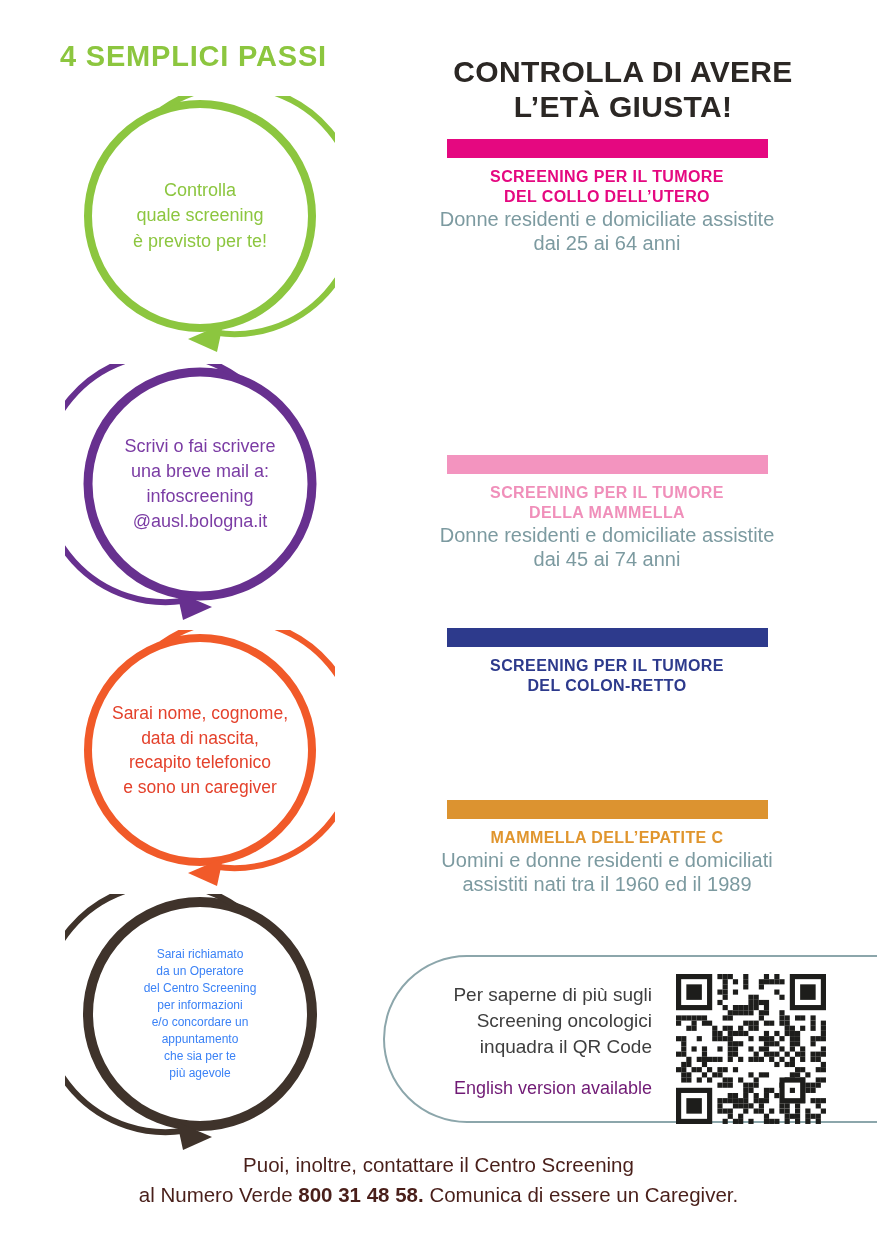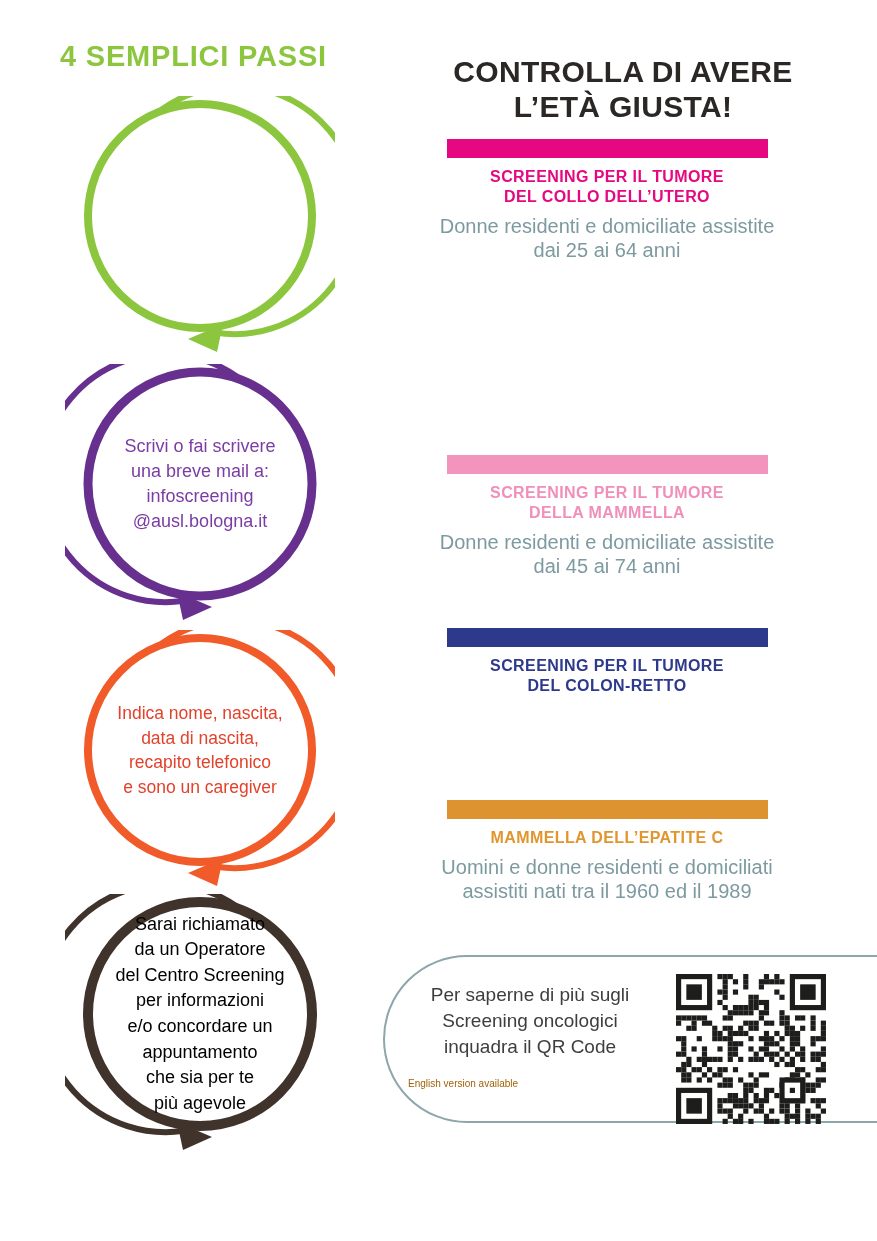--- a/index.html
+++ b/index.html
@@ -21,54 +21,54 @@
   .step{position:absolute;width:270px;height:270px;}
   .step svg{position:absolute;left:0;top:0;}
   .step-text{
     position:absolute;left:28px;right:28px;top:0;height:240px;
     display:flex;align-items:center;justify-content:center;
     text-align:center;white-space:pre-line;line-height:1.4;
   }
   .step1{color:#8CC63F;} .step1 .step-text{color:#8CC63F;font-size:18px;}
   .step2{color:#67308F;} .step2 .step-text{color:#7B3CA4;font-size:18px;}
   .step3{color:#F15A29;} .step3 .step-text{color:#E4412B;font-size:17.5px;}
-  .step4{color:#3F332B;} .step4 .step-text{color:#000000;font-size:18px;line-height:1.42;}
+  .step4{color:#3F332B;} .step4 .step-text{color:#3b82f6;font-size:12px;line-height:1.42;}
   
   .rc{position:absolute;left:338px;width:538px;text-align:center;}
   .bar{width:321px;height:19px;margin:0 auto;}
   .bar-magenta{background:#E50880;}
   .bar-pink{background:#F394BF;}
   .bar-navy{background:#2D3A8C;}
   .bar-ochre{background:#DC9330;}
   .sec-title{
     margin-top:9px;font-weight:bold;font-size:16px;line-height:1.25;
     letter-spacing:0.4px;white-space:pre-line;
   }
   .t-magenta{color:#E50880;}
   .t-pink{color:#F08FBA;}
   .t-navy{color:#2D3A8C;}
   .t-ochre{color:#E0952D;}
   .sec-sub{
-    margin-top:7px;font-size:20px;line-height:1.22;color:#7C9AA0;white-space:pre-line;
+    font-size:20px;line-height:1.22;color:#7C9AA0;white-space:pre-line;
   }
   .note{
     font-size:19.5px;line-height:1.38;color:#7C9AA0;white-space:pre-line;text-align:center;
   }
   
   .qr-box{
     position:absolute;left:383px;top:955px;width:540px;height:168px;
     border:2px solid #8CA6AB;border-radius:84px 0 0 84px;box-sizing:border-box;
   }
   .qr-text{
-    position:absolute;left:408px;top:982px;width:244px;text-align:center;
+    position:absolute;left:408px;top:982px;width:244px;text-align:right;
     font-size:19px;line-height:1.38;color:#3E3E3E;white-space:pre-line;
   }
   .qr-note{
-    position:absolute;left:408px;top:1078px;width:244px;text-align:left;
-    font-size:10px;color:#a16207;
+    position:absolute;left:408px;top:1078px;width:244px;text-align:right;
+    font-size:18px;color:#701a75;
   }
   .qr-code{position:absolute;left:676px;top:974px;width:150px;height:150px;}
   
   .footer{
     position:absolute;left:0;top:1150px;width:877px;text-align:center;
     color:#491F1A;font-size:20.5px;line-height:1.45;
   }
   .footer b{font-weight:bold;}
 </style>
 </head>
@@ -81,20 +81,23 @@
 L’ETÀ GIUSTA!</h1>
 
   <div class="step step1" style="left:65px;top:96px;">
     <svg viewBox="0 0 270 270" width="270" height="270">
       <circle cx="135" cy="120" r="112" fill="none" stroke="currentColor" stroke-width="8"></circle>
       <g>
         <path d="M 96.4 13.8 A 124 124 0 1 1 151.4 236.8" fill="none" stroke="currentColor" stroke-width="6"></path>
         <polygon points="158,228 152,256 123,243" fill="currentColor"></polygon>
       </g>
     </svg>
+    <div class="step-text">Controlla
+quale screening
+è previsto per te!</div>
   </div>
 
   <div class="step step2" style="left:65px;top:364px;">
     <svg viewBox="0 0 270 270" width="270" height="270">
       <circle cx="135" cy="120" r="112" fill="none" stroke="currentColor" stroke-width="9"></circle>
       <g>
         <path d="M 173.6 13.8 A 124 124 0 1 0 118.6 236.8" fill="none" stroke="currentColor" stroke-width="6"></path>
         <polygon points="112,228 118,256 147,243" fill="currentColor"></polygon>
       </g>
     </svg>
@@ -105,21 +108,21 @@
   </div>
 
   <div class="step step3" style="left:65px;top:630px;">
     <svg viewBox="0 0 270 270" width="270" height="270">
       <circle cx="135" cy="120" r="112" fill="none" stroke="currentColor" stroke-width="8"></circle>
       <g>
         <path d="M 96.4 13.8 A 124 124 0 1 1 151.4 236.8" fill="none" stroke="currentColor" stroke-width="6"></path>
         <polygon points="158,228 152,256 123,243" fill="currentColor"></polygon>
       </g>
     </svg>
-    <div class="step-text">Indica nome, nascita,
+    <div class="step-text">Sarai nome, cognome,
 data di nascita,
 recapito telefonico
 e sono un caregiver</div>
   </div>
 
   <div class="step step4" style="left:65px;top:894px;">
     <svg viewBox="0 0 270 270" width="270" height="270">
       <circle cx="135" cy="120" r="112" fill="none" stroke="currentColor" stroke-width="10"></circle>
       <g>
         <path d="M 173.6 13.8 A 124 124 0 1 0 118.6 236.8" fill="none" stroke="currentColor" stroke-width="6"></path>
@@ -478,14 +481,18 @@
         <rect x="124.13793103448276" y="10.344827586206897" width="15.517241379310345" height="15.517241379310345"></rect>
         <rect x="0" y="113.79310344827587" width="36.20689655172414" height="36.20689655172414"></rect>
         <rect fill="#fff" x="5.172413793103448" y="118.96551724137932" width="25.862068965517242" height="25.862068965517242"></rect>
         <rect x="10.344827586206897" y="124.13793103448276" width="15.517241379310345" height="15.517241379310345"></rect>
         <rect x="103.44827586206897" y="103.44827586206897" width="25.862068965517242" height="25.862068965517242"></rect>
         <rect fill="#fff" x="108.62068965517241" y="108.62068965517241" width="15.517241379310345" height="15.517241379310345"></rect>
         <rect x="113.79310344827587" y="113.79310344827587" width="5.172413793103448" height="5.172413793103448"></rect>
       </g>
     </svg>
 
+  <div class="footer">
+    <div>Puoi, inoltre, contattare il Centro Screening</div>
+    <div><span>al Numero Verde </span><b>800 31 48 58.</b><span> Comunica di essere un Caregiver.</span></div>
+  </div>
 
 </div>
 
 </body></html>

